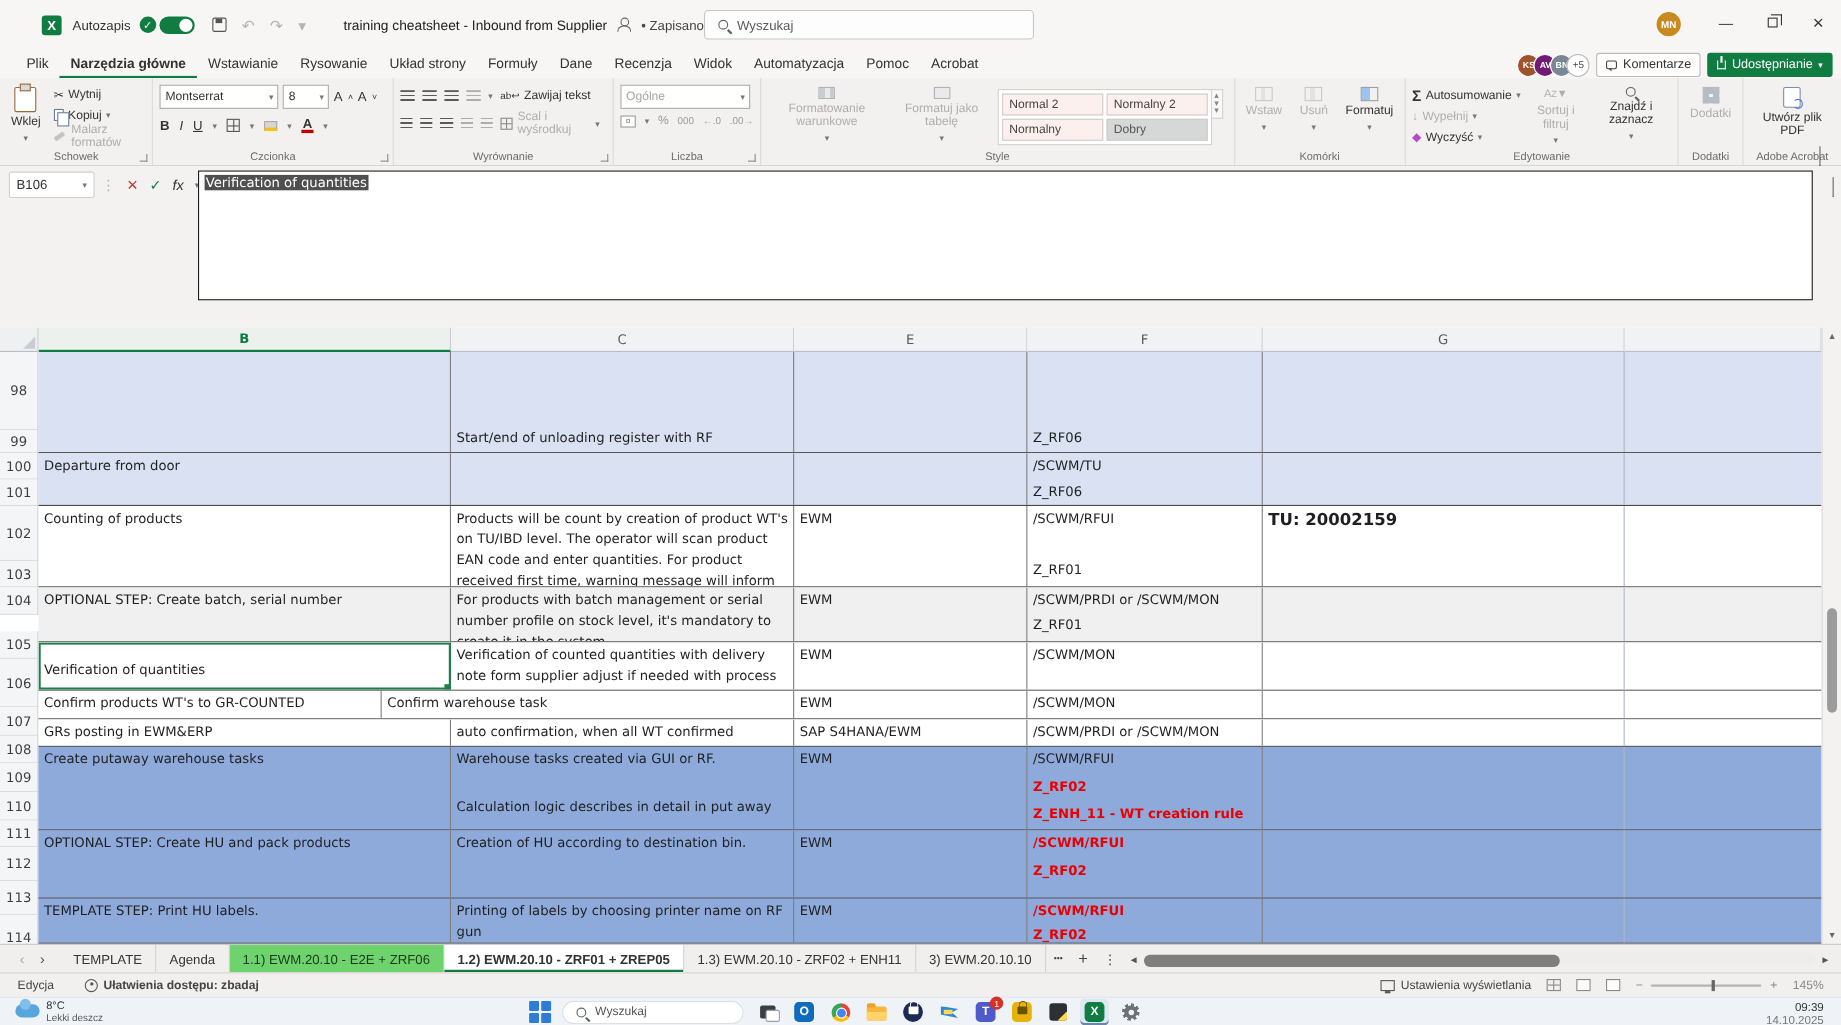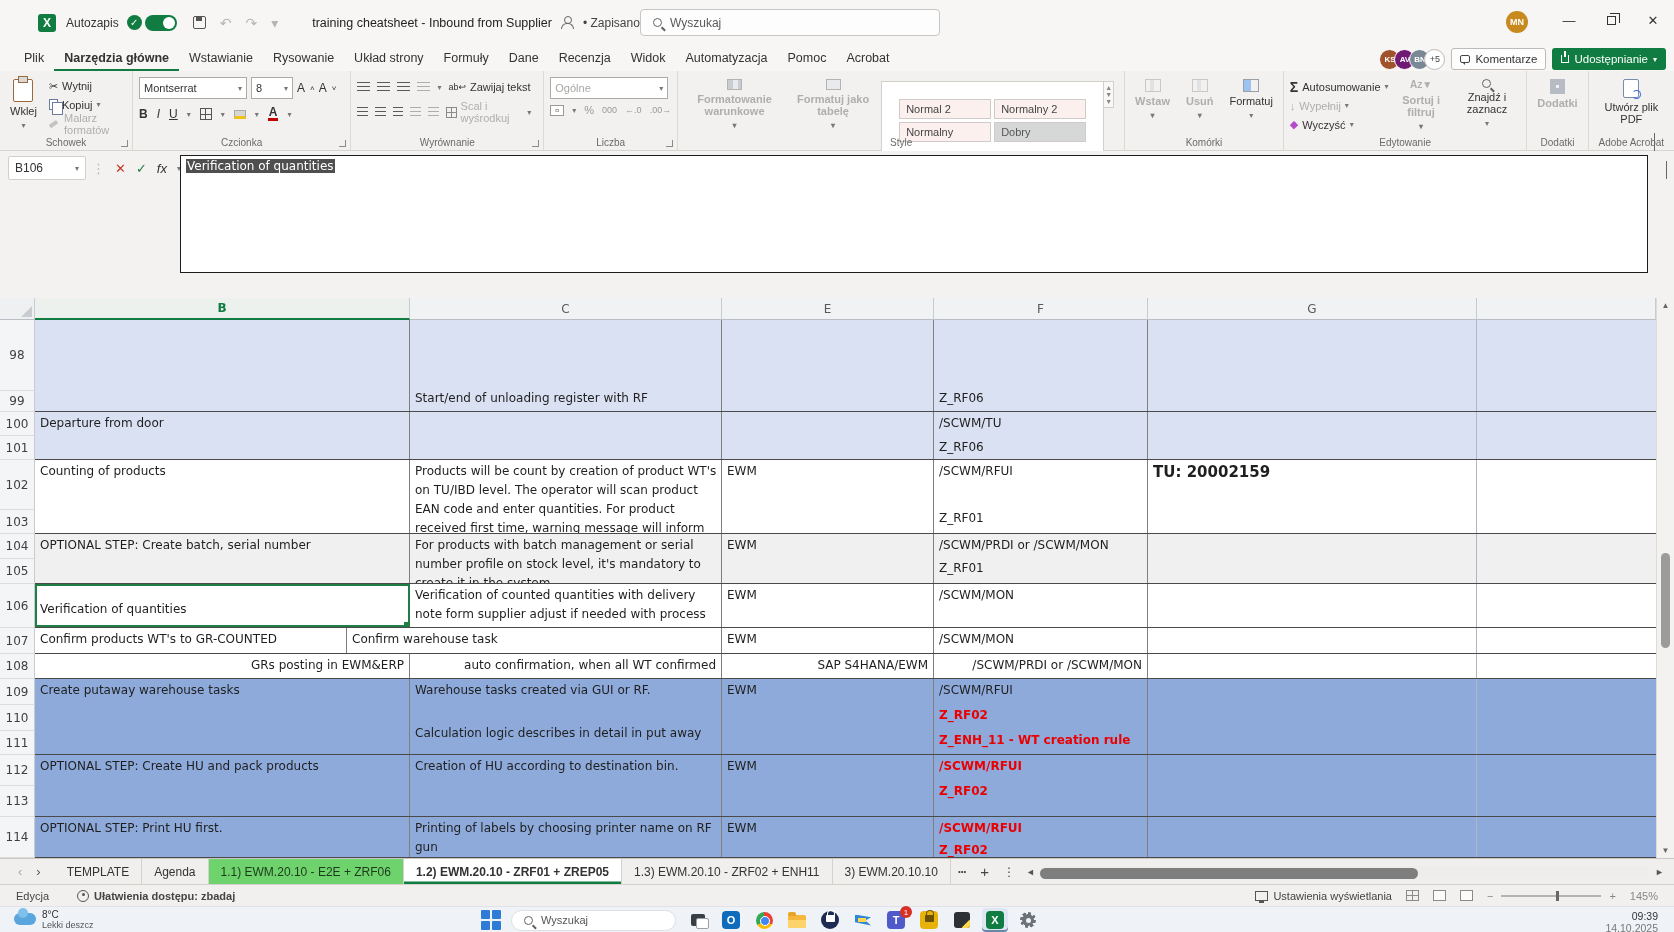--- a/index.html
+++ b/index.html
@@ -44,41 +44,41 @@
   .btn-share{height:22px;border-radius:3px;background:#107c41;color:#fff;font-size:11.5px;display:flex;align-items:center;padding:0 9px;gap:5px;}
   .share-ico{width:8px;height:8px;border:1.3px solid #fff;border-top:none;position:relative;}
   .share-ico::after{content:"";position:absolute;left:2px;top:-4px;width:1.5px;height:6px;background:#fff;}
 
   
   #ribbon{position:absolute;top:71px;left:0;width:100%;height:80px;background:#f3f1ef;border-bottom:1px solid #d8d4d0;display:flex;}
   .rgroup{position:relative;border-right:1px solid #ddd9d5;padding:6px 6px 16px;display:flex;gap:8px;}
   .glabel{position:absolute;bottom:2px;left:0;width:100%;text-align:center;font-size:10px;color:#6a6a6a;white-space:nowrap;}
   .dlaunch{position:absolute;bottom:3px;right:4px;width:7px;height:7px;border-right:1.3px solid #8a8a8a;border-bottom:1.3px solid #8a8a8a;}
   .bigbtn{display:flex;flex-direction:column;align-items:center;justify-content:flex-start;gap:3px;font-size:11px;color:#333;padding:2px 4px;text-align:center;line-height:12px;}
-  .bigbtn.dim{color:#b0aeac;font-weight:bold;}
+  .bigbtn.dim{color:#b0aeac;}
   .smallrow{display:flex;align-items:center;gap:4px;font-size:11px;color:#333;height:20px;}
   .smallrow.dim{color:#b0aeac;}
   .dd{font-size:8px;color:#777;}
   .clipboard{width:20px;height:26px;border:1.6px solid #9a6a3f;border-radius:2px;position:relative;background:#fff;}
   .clipboard::before{content:"";position:absolute;left:4px;top:-4px;width:8px;height:5px;background:#d9d9d9;border:1px solid #9a6a3f;}
   .copy-ico{width:9px;height:11px;border:1.2px solid #6b7c9a;background:#fff;position:relative;}
   .copy-ico::after{content:"";position:absolute;left:2px;top:2px;width:9px;height:11px;border:1.2px solid #6b7c9a;background:#fff;}
   .brush{width:12px;height:4px;background:#c5c3c1;transform:rotate(-35deg);border-radius:1px;margin-right:2px;}
   .selbox{height:22px;background:#fff;border:1px solid #aeaaa6;font-size:11px;color:#333;display:flex;align-items:center;justify-content:space-between;padding:0 4px;}
   .fontrow{display:flex;align-items:center;gap:5px;height:22px;font-size:12px;color:#333;}
   .fc-a{font-weight:700;border-bottom:3px solid #c00000;line-height:11px;padding:0 1px;}
   .fill-ico{width:12px;height:9px;background:#d8d6d4;border:1px solid #aaa;border-bottom:3px solid #f2c117;}
   .border-ico{width:12px;height:12px;border:1px solid #555;background:linear-gradient(#555,#555) center/100% 1px no-repeat,linear-gradient(#555,#555) center/1px 100% no-repeat;}
   .al-ic{width:13px;height:10px;background:repeating-linear-gradient(#5a5a5a 0 1.4px,transparent 1.4px 4px);}
   .al-ic.dim2{opacity:.45;}
   .numbox-ic{width:14px;height:11px;border:1px solid #999;font-size:8px;color:#777;display:flex;align-items:center;justify-content:center;background:#fff;}
   .cf-ico{width:15px;height:13px;background:linear-gradient(90deg,#c8cdd4 0 5px,#e8eaee 5px 10px,#c8cdd4 10px);border:1px solid #b3b3b3;}
   .stylechip{width:92px;height:20px;border:1px solid #cfcbc8;font-size:11px;color:#444;display:flex;align-items:center;padding:0 6px;background:#fbf0ee;}
   .stylechip.graychip{background:#d6d8d7;color:#555;}
-  .gallery{display:grid;grid-template-columns:1fr 1fr;gap:3px;background:#fff;border:1px solid #d3cfcb;padding:17px;}
+  .gallery{display:grid;grid-template-columns:1fr 1fr;gap:3px;background:#fff;border:1px solid #d3cfcb;padding:3px;}
   .galscroll{display:flex;flex-direction:column;justify-content:space-between;font-size:7px;color:#888;padding:2px 1px;border:1px solid #d3cfcb;border-left:none;background:#faf8f7;}
   .cells-ico{width:16px;height:13px;border:1px solid #9aa0a8;background:linear-gradient(90deg,transparent 0 4px,#cfd4da 4px 8px,transparent 8px);}
   .cells-ico.dim3{opacity:.5;}
   .cells-ico.fmt{background:linear-gradient(90deg,#9fc3ef 0 7px,transparent 7px);}
   .sigma{font-size:14px;font-weight:600;}
   .diamond{color:#b44bc9;font-size:11px;}
   .pdf-ico{width:16px;height:19px;border:1.3px solid #7b8bb0;border-radius:2px;position:relative;background:#fff;}
   .pdf-ico::after{content:"";position:absolute;right:-3px;bottom:-2px;width:7px;height:7px;border:1.6px solid #3f6bd6;border-radius:50%;border-left-color:transparent;}
   .addins-ico{width:15px;height:15px;background:linear-gradient(90deg,#b7bcc4 0 6px,transparent 6px 9px,#b7bcc4 9px),linear-gradient(#b7bcc4 0 6px,transparent 6px 9px,#b7bcc4 9px);}
   #ribbon-collapse{position:absolute;right:6px;bottom:3px;width:14px;height:14px;}
@@ -472,21 +472,21 @@
       </div>
     <div id="grid-body">
       <div id="gutter">
           <div class="gr-row" style="height: 71px;">98</div>
           <div class="gr-row" style="height: 21px;">99</div>
           <div class="gr-row" style="height: 24px;">100</div>
           <div class="gr-row" style="height: 24px;">101</div>
           <div class="gr-row" style="height: 50px;">102</div>
           <div class="gr-row" style="height: 24px;">103</div>
           <div class="gr-row" style="height: 25px;">104</div>
-          <div class="gr-row" style="height: 25px;">105</div>
+          <div class="gr-row" style="height: 25px; margin-top: 15px;">105</div>
           <div class="gr-row" style="height: 44px;">106</div>
           <div class="gr-row" style="height: 26px;">107</div>
           <div class="gr-row" style="height: 25px;">108</div>
           <div class="gr-row" style="height: 26px;">109</div>
           <div class="gr-row" style="height: 26px;">110</div>
           <div class="gr-row" style="height: 24px;">111</div>
           <div class="gr-row" style="height: 31px;">112</div>
           <div class="gr-row" style="height: 31px;">113</div>
           <div class="gr-row" style="height: 41px;">114</div>
         </div>
@@ -583,21 +583,21 @@
             </div>
             <div class="cell cE" style="width: 212px;">
               <div class="ln">EWM</div>
             </div>
             <div class="cell cF" style="width: 214px;">
               <div class="ln">/SCWM/MON</div>
             </div>
             <div class="cell cG" style="width: 329px;"></div>
             <div class="cell cLast"></div>
           </div>
-          <div class="band wh" style="height: 25px; text-align: right;">
+          <div class="band wh" style="height: 25px;">
             <div class="cell cB" style="width: 375px;">
               <div class="ln">GRs posting in EWM&amp;ERP</div>
             </div>
             <div class="cell cC" style="width: 312px;">
               <div class="ln">auto confirmation, when all WT confirmed</div>
             </div>
             <div class="cell cE" style="width: 212px;">
               <div class="ln">SAP S4HANA/EWM</div>
             </div>
             <div class="cell cF" style="width: 214px;">
@@ -638,21 +638,21 @@
             </div>
             <div class="cell cF" style="width: 214px;">
               <div class="ln red">/SCWM/RFUI</div>
               <div class="ln red" style="margin-top: 6px;">Z_RF02</div>
             </div>
             <div class="cell cG" style="width: 329px;"></div>
             <div class="cell cLast"></div>
           </div>
           <div class="band mb" style="height: 41px;">
             <div class="cell cB" style="width: 375px;">
-              <div class="ln">OPTIONAL STEP: Print HU first.</div>
+              <div class="ln">TEMPLATE STEP: Print HU labels.</div>
             </div>
             <div class="cell cC" style="width: 312px;">
               <div class="ln">Printing of labels by choosing printer name on RF</div>
               <div class="ln">gun</div>
             </div>
             <div class="cell cE" style="width: 212px;">
               <div class="ln">EWM</div>
             </div>
             <div class="cell cF" style="width: 214px;">
               <div class="ln red">/SCWM/RFUI</div>

